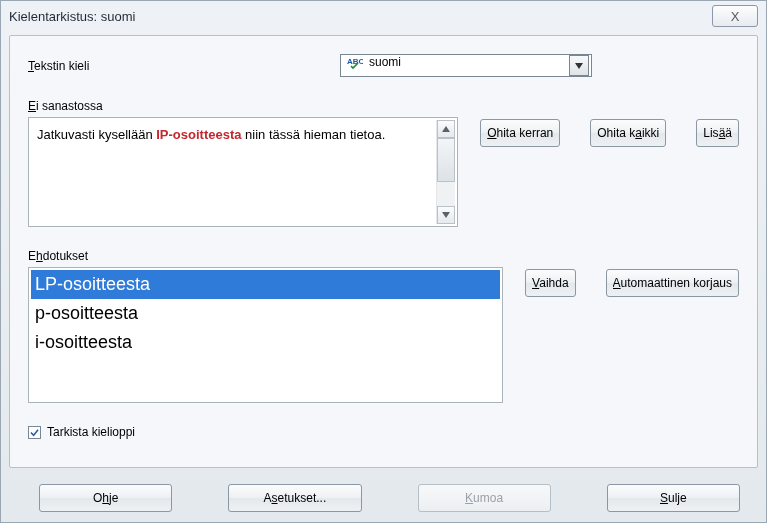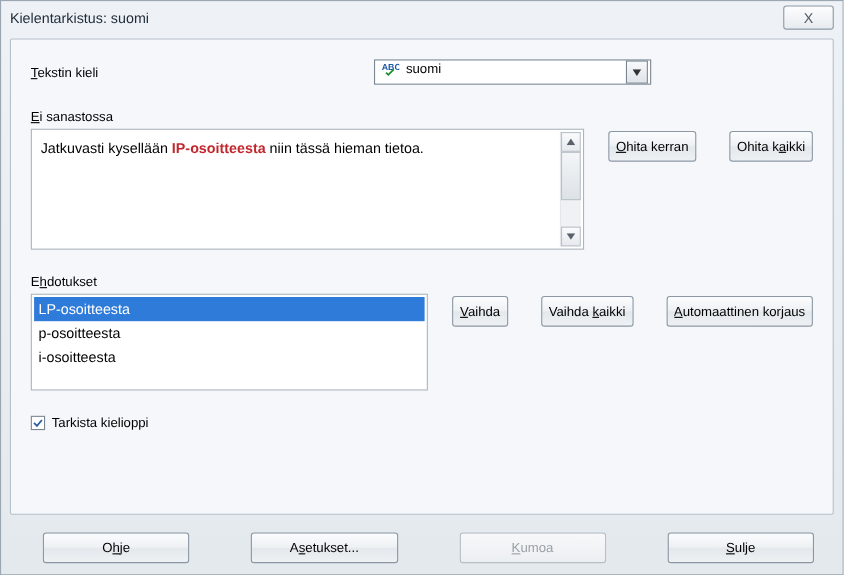--- a/index.html
+++ b/index.html
@@ -128,26 +128,26 @@
   .sb-thumb {
     height: 44px;
     border: 1px solid #b9c1c9;
     background: linear-gradient(#f3f5f7, #dde2e7);
     margin-top: 0;
     box-sizing: border-box;
   }
   .sb-track { flex: 1; }
 
   .listbox {
-    height: 88px;
+    height: 136px;
     border: 1px solid #abb4bd;
     background: #fff;
     box-sizing: border-box;
     padding: 2px;
-    font-size: 13px;
+    font-size: 18px;
   }
   .list-item {
     padding: 2px 4px;
     line-height: 1.4;
   }
   .list-item.selected {
     background: #2f7bd9;
     color: #fff;
   }
 
@@ -262,42 +262,42 @@
           </div>
         </div>
       </div>
       <div class="side-buttons">
         <div class="btn">
             <span><span class="u">O</span>hita kerran</span>
           </div>
         <div class="btn">
             <span>Ohita k<span class="u">a</span>ikki</span>
           </div>
+        <div class="btn">
+            <span>Lis<span class="u">ä</span>ä</span>
+          </div>
       </div>
     </div>
 
     <div class="section-label">
       E<span class="u">h</span>dotukset
     </div>
     <div class="panel-row">
       <div class="panel-left">
         <div class="listbox">
           <div class="list-item selected">LP-osoitteesta</div>
           <div class="list-item">p-osoitteesta</div>
           <div class="list-item">i-osoitteesta</div>
         </div>
       </div>
       <div class="side-buttons">
         <div class="btn">
             <span><span class="u">V</span>aihda</span>
           </div>
         <div class="btn">
-            <span>Vaihda <span class="u">k</span>aikki</span>
-          </div>
-        <div class="btn">
             <span style="overflow:hidden;text-overflow:clip;text-align:center;"><span class="u">A</span>utomaattinen korjaus</span>
           </div>
       </div>
     </div>
 
     <div class="checkbox-row">
       <span class="chk">
         <svg viewBox="0 0 10 10">
             <path d="M1 5 L4 8 L9 2" stroke="#2b5fa4" stroke-width="1.8" fill="none"></path>
           </svg>

